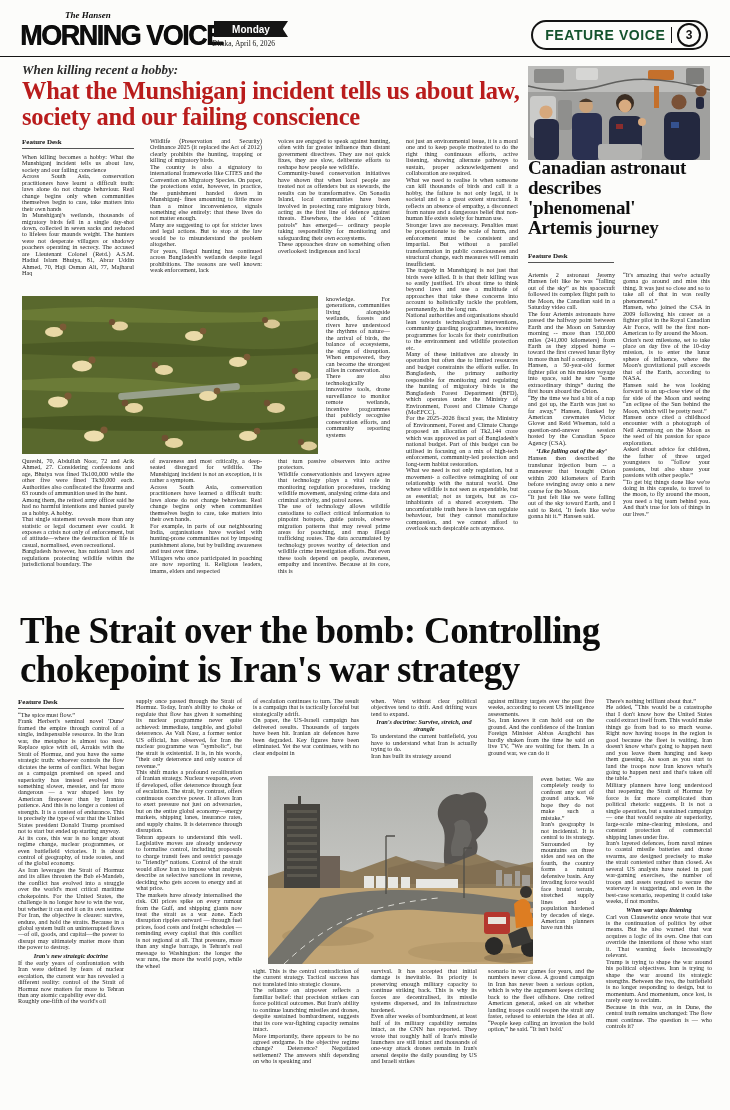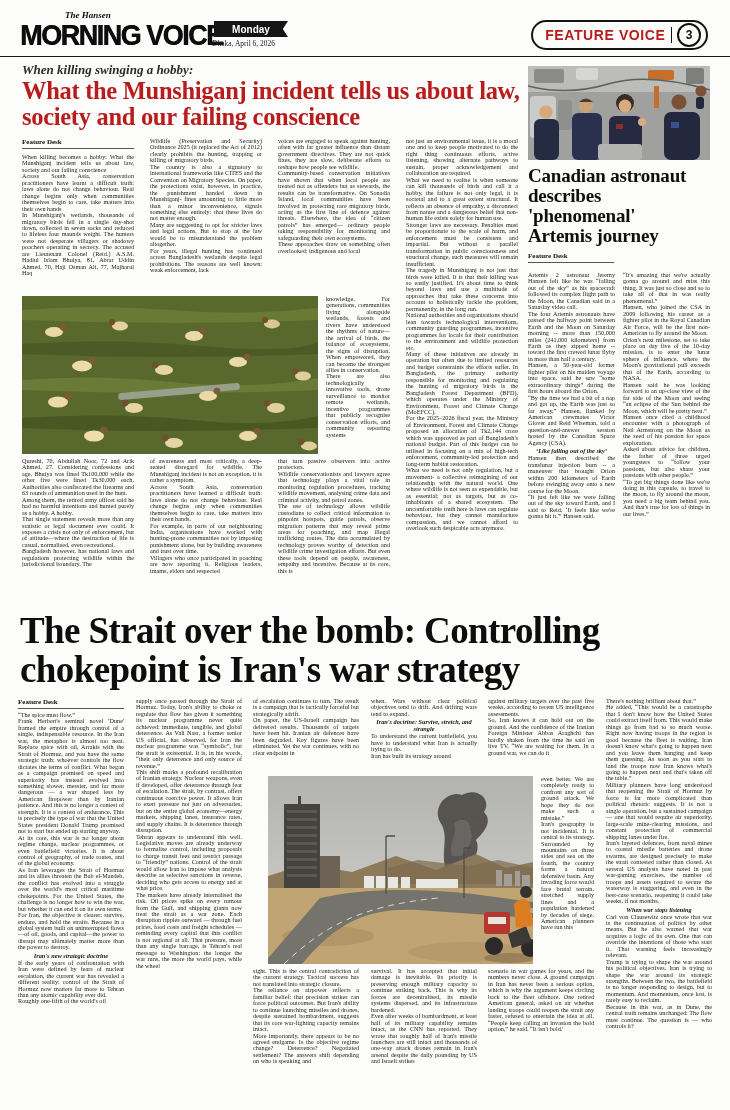--- a/index.html
+++ b/index.html
@@ -8,21 +8,21 @@
   
   .bt{font-size:6.2px;line-height:6.45px;text-align:justify;white-space:pre-line;color:#1c1c1c;overflow:hidden;}
   .byline{font-weight:bold;font-size:7px;color:#111;border-bottom:1px solid #555;padding-bottom:2px;font-family:"Liberation Serif",serif;}
   .sub{font-weight:bold;font-style:italic;font-size:6.3px;line-height:7px;text-align:center;color:#141414;margin:1px 0;}
   
   .logo-main{font-family:"Liberation Sans",sans-serif;font-weight:bold;font-size:27px;letter-spacing:-1.5px;color:#0d0d0d;transform:scaleY(1.12);transform-origin:left top;text-shadow:.5px 0 #0d0d0d;}
   .logo-tag{font-weight:bold;font-style:italic;font-size:9px;color:#0d0d0d;background:#fcfcfa;padding:0 3px;}
   .monday{background:#151515;color:#fff;font-family:"Liberation Sans",sans-serif;font-weight:bold;font-size:10px;display:flex;align-items:center;justify-content:center;clip-path:polygon(0 0,100% 0,93% 50%,100% 100%,0 100%);}
   .dateline{font-size:7.5px;color:#222;}
   .pill{display:flex;align-items:center;border:2.5px solid #141414;border-radius:16px;padding:0 5px 0 12px;height:26px;background:#fcfcfa;}
-  .pill-label{font-family:"Liberation Sans",sans-serif;font-weight:bold;font-size:14px;letter-spacing:.6px;color:#b91c1c;}
+  .pill-label{font-family:"Liberation Sans",sans-serif;font-weight:bold;font-size:14px;letter-spacing:.6px;color:#14532d;}
   .pill-div{width:1.5px;height:16px;background:#111;margin:0 5px;}
   .pill-num{width:20px;height:20px;border:2.5px solid #111;border-radius:50%;display:flex;align-items:center;justify-content:center;font-family:"Liberation Sans",sans-serif;font-weight:bold;font-size:12px;color:#111;}
   .rule{border-top:1.6px solid #151515;}
   
   .kicker{font-weight:bold;font-style:italic;font-size:13px;color:#2b2b2b;}
   .h1a{font-weight:bold;font-size:24.5px;line-height:26px;letter-spacing:-.3px;color:#b91c1c;white-space:pre-line;}
   .h1astro{font-weight:bold;font-size:19px;line-height:20px;letter-spacing:-.2px;color:#0f0f0f;white-space:pre-line;}
   .h1iran{font-weight:bold;font-size:37px;line-height:38.5px;letter-spacing:-.6px;color:#0d0d0d;white-space:pre-line;}
   .photo{display:block;background:#888;}
   .wrapspacer{float:left;width:49px;height:186px;margin-right:4px;}
@@ -37,21 +37,21 @@
   <div class="ab monday" style="left:214px;top:21px;width:74px;height:16px;">Monday</div>
   <div class="ab dateline" style="left:212px;top:39px;">Dhaka, April 6, 2026</div>
   <div class="ab pill" style="right:22px;top:20px;">
     <span class="pill-label">FEATURE VOICE</span>
     <span class="pill-div"></span>
     <span class="pill-num">3</span>
   </div>
   <div class="ab rule" style="left:0;top:56px;width:730px;"></div>
 </div>
 
-<div class="ab kicker" style="left:22px;top:62px;">When killing swinging a hobby:</div>
+<div class="ab kicker" style="left:22px;top:62px;">When killing recent a hobby:</div>
 <div class="ab h1a" style="left:22px;top:78px;width:525px;">What the Munshiganj incident tells us about law,
 society and our failing conscience</div>
 
 <div class="ab" style="left:22px;top:138px;width:496px;height:474px;">
 
   <div class="ab byline" style="left:0;top:0;width:112px;">Feature Desk</div>
   <div class="ab bt" style="left:0;top:16px;width:112px;height:142px;">When killing becomes a hobby: What the Munshiganj incident tells us about law, society and our failing conscience
 Across South Asia, conservation practitioners have learnt a difficult truth: laws alone do not change behaviour. Real change begins only when communities themselves begin to care, take matters into their own hands
 In Munshiganj's wetlands, thousands of migratory birds fell in a single day-shot down, collected in seven sacks and reduced to lifeless four maunds weight. The hunters were not desperate villagers or shadowy poachers operating in secrecy. The accused are Lieutenant Colonel (Retd.) A.S.M. Hadiul Islam Bhuiya, 81, Abrar Uddin Ahmed, 70, Haji Osman Ali, 77, Majharul Haq</div>
   <div class="ab bt" style="left:0;top:320px;width:112px;height:154px;">Qureshi, 70, Abdullah Noor, 72 and Arik Ahmed, 27. Considering confessions and age, Bhuiya was fined Tk100,000 while the other five were fined Tk30,000 each. Authorities also confiscated the firearms and 63 rounds of ammunition used in the hunt.
@@ -195,21 +195,21 @@
         <rect x="168" y="31" width="8" height="12" rx="3" fill="#23283f"></rect>
         <rect x="143" y="56" width="8" height="6" fill="#35528f"></rect>
       </g>
     <g>
         <circle cx="18" cy="46" r="6.6" fill="#d7a87c"></circle>
         <rect x="6" y="53" width="25" height="41" rx="6" fill="#262b44"></rect>
       </g>
     <rect x="70" y="78" width="44" height="16" rx="3" fill="#b3b3b1"></rect>
     <rect x="126" y="20" width="5" height="22" fill="#c4702c"></rect>
   </svg>
-  <div class="ab h1astro" style="left:0;top:100px;width:182px;">Canadian astronaut
+  <div class="ab h1astro" style="left:0;top:92px;width:182px;">Canadian astronaut
 describes
 'phenomenal'
 Artemis journey</div>
   <div class="ab byline" style="left:0;top:186px;width:86px;">Feature Desk</div>
   <div class="ab" style="left:0;top:206px;width:182px;height:336px;column-count:2;column-gap:8px;overflow:hidden;">
     <div class="bt" style="overflow:visible;">Artemis 2 astronaut Jeremy Hansen felt like he was “falling out of the sky” as his spacecraft followed its complex flight path to the Moon, the Canadian said in a Saturday video call.
 The four Artemis astronauts have passed the halfway point between Earth and the Moon on Saturday morning -- more than 150,000 miles (241,000 kilometers) from Earth as they zipped home -- toward the first crewed lunar flyby in more than half a century.
 Hansen, a 50-year-old former fighter pilot on his maiden voyage into space, said he saw “some extraordinary things” during the first hours aboard the Orion.
 “By the time we had a bit of a nap and got up, the Earth was just so far away,” Hansen, flanked by American crewmates Victor Glover and Reid Wiseman, told a question-and-answer session hosted by the Canadian Space Agency (CSA).</div>
     <div class="sub">‘Like falling out of the sky’</div>

